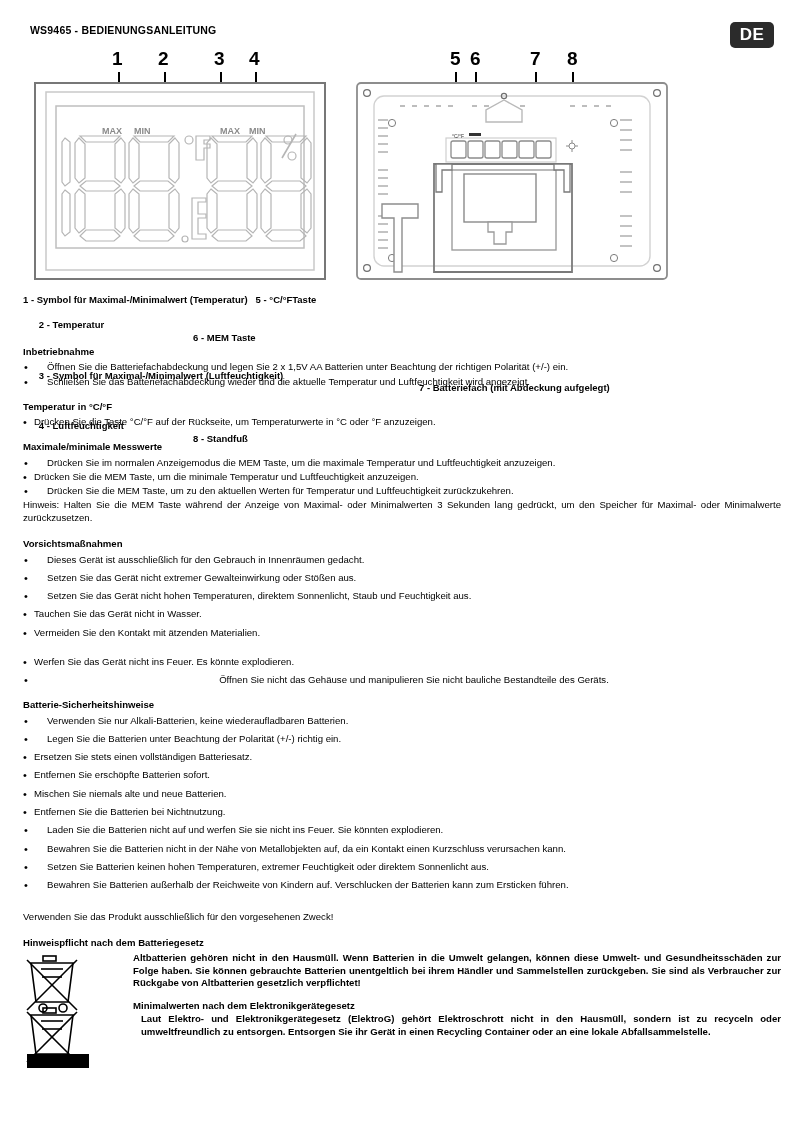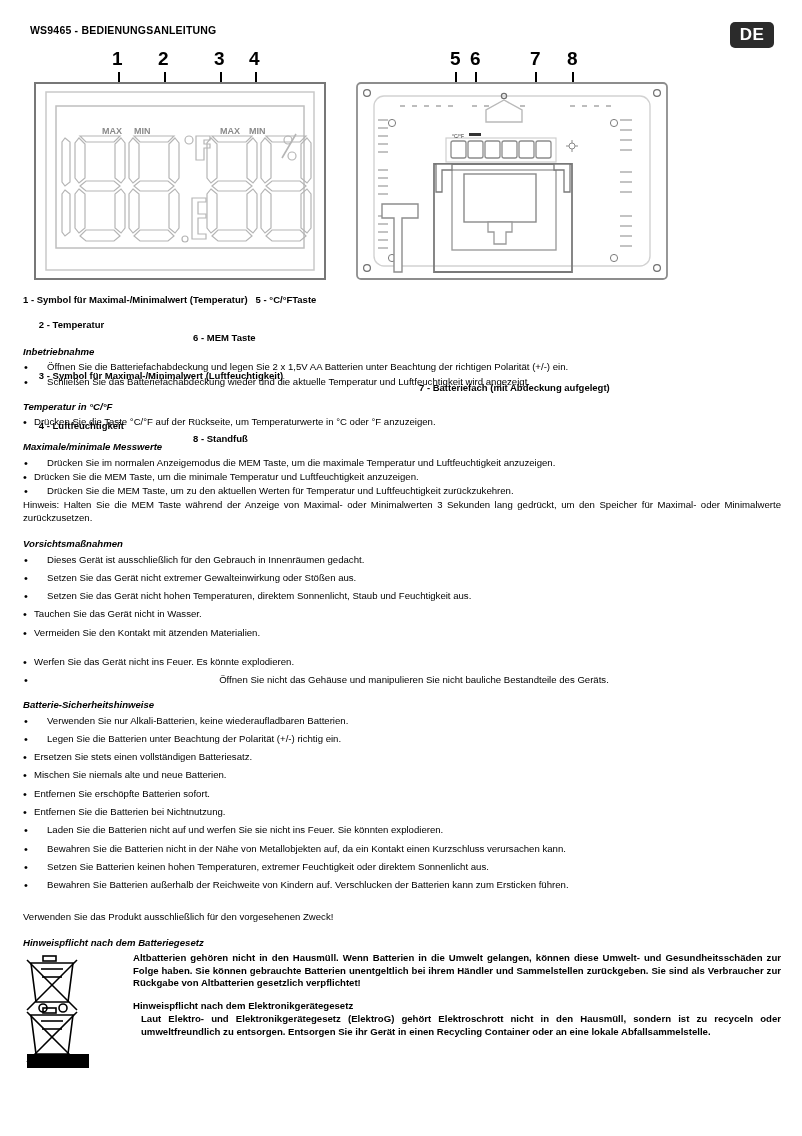--- a/index.html
+++ b/index.html
@@ -96,21 +96,20 @@
     top: 346px;
     width: 758px;
     font-size: 9.6px;
     line-height: 1.28;
   }
   h2.sec {
     font-size: 9.6px;
     font-weight: bold;
     margin: 0 0 3px 0;
     padding: 0;
-    font-style: italic;
   }
   .sec-block { margin-bottom: 13px; }
   ul.bullets {
     list-style: none;
     margin: 0;
     padding: 0;
   }
   ul.bullets li {
     position: relative;
     padding-left: 24px;
@@ -411,22 +410,22 @@
         <li style="margin-bottom:6px;text-align:center;">Öffnen Sie nicht das Gehäuse und manipulieren Sie nicht bauliche Bestandteile des Geräts.</li>
       </ul>
     </div>
 
     <div class="sec-block">
       <h2 class="sec">Batterie-Sicherheitshinweise</h2>
       <ul class="bullets">
         <li style="margin-bottom:6px;">Verwenden Sie nur Alkali-Batterien, keine wiederaufladbaren Batterien.</li>
         <li style="margin-bottom:6px;">Legen Sie die Batterien unter Beachtung der Polarität (+/-) richtig ein.</li>
         <li class="tight" style="margin-bottom:6px;">Ersetzen Sie stets einen vollständigen Batteriesatz.</li>
+        <li class="tight" style="margin-bottom:6px;">Entfernen Sie erschöpfte Batterien sofort.</li>
         <li class="tight" style="margin-bottom:6px;">Mischen Sie niemals alte und neue Batterien.</li>
-        <li class="tight" style="margin-bottom:6px;">Entfernen Sie erschöpfte Batterien sofort.</li>
         <li class="tight" style="margin-bottom:6px;">Entfernen Sie die Batterien bei Nichtnutzung.</li>
         <li style="margin-bottom:6px;">Laden Sie die Batterien nicht auf und werfen Sie sie nicht ins Feuer. Sie könnten explodieren.</li>
         <li style="margin-bottom:6px;">Bewahren Sie die Batterien nicht in der Nähe von Metallobjekten auf, da ein Kontakt einen Kurzschluss verursachen kann.</li>
         <li style="margin-bottom:6px;">Setzen Sie Batterien keinen hohen Temperaturen, extremer Feuchtigkeit oder direktem Sonnenlicht aus.</li>
         <li style="margin-bottom:6px;">Bewahren Sie Batterien außerhalb der Reichweite von Kindern auf. Verschlucken der Batterien kann zum Ersticken führen.</li>
       </ul>
       <p class="plain" style="margin-top:20px;">Verwenden Sie das Produkt ausschließlich für den vorgesehenen Zweck!</p>
     </div>
 
     <div style="margin-top:12px;">
@@ -456,21 +455,21 @@
             <path d="M8 11 L50 11 L45 50 L13 50 Z"></path>
             <line x1="18" y1="17" x2="40" y2="17"></line>
             <line x1="19" y1="25" x2="39" y2="25"></line>
             <circle cx="20" cy="56" r="4"></circle>
             <circle cx="40" cy="56" r="4"></circle>
             <line x1="4" y1="8" x2="54" y2="58"></line>
             <line x1="54" y1="8" x2="4" y2="58"></line>
           </g>
         </svg>
         <div style="margin-left:110px;">
-          <div class="disposal-sub">Hinweispflicht nach dem Elektronikgerätegesetz</div>
+          <div class="disposal-sub">Minimalwerten nach dem Elektronikgerätegesetz</div>
           <div class="disposal-text" style="margin-left:8px;">Laut Elektro- und Elektronikgerätegesetz (ElektroG) gehört Elektroschrott nicht in den Hausmüll, sondern ist zu recyceln oder umweltfreundlich zu entsorgen. Entsorgen Sie ihr Gerät in einen Recycling Container oder an eine lokale Abfallsammelstelle.</div>
         </div>
       </div>
       <div class="black-bar" style="margin-top:16px; margin-left:4px;"></div>
     </div>
 
   </div>
 </div>
 
 </body></html>

